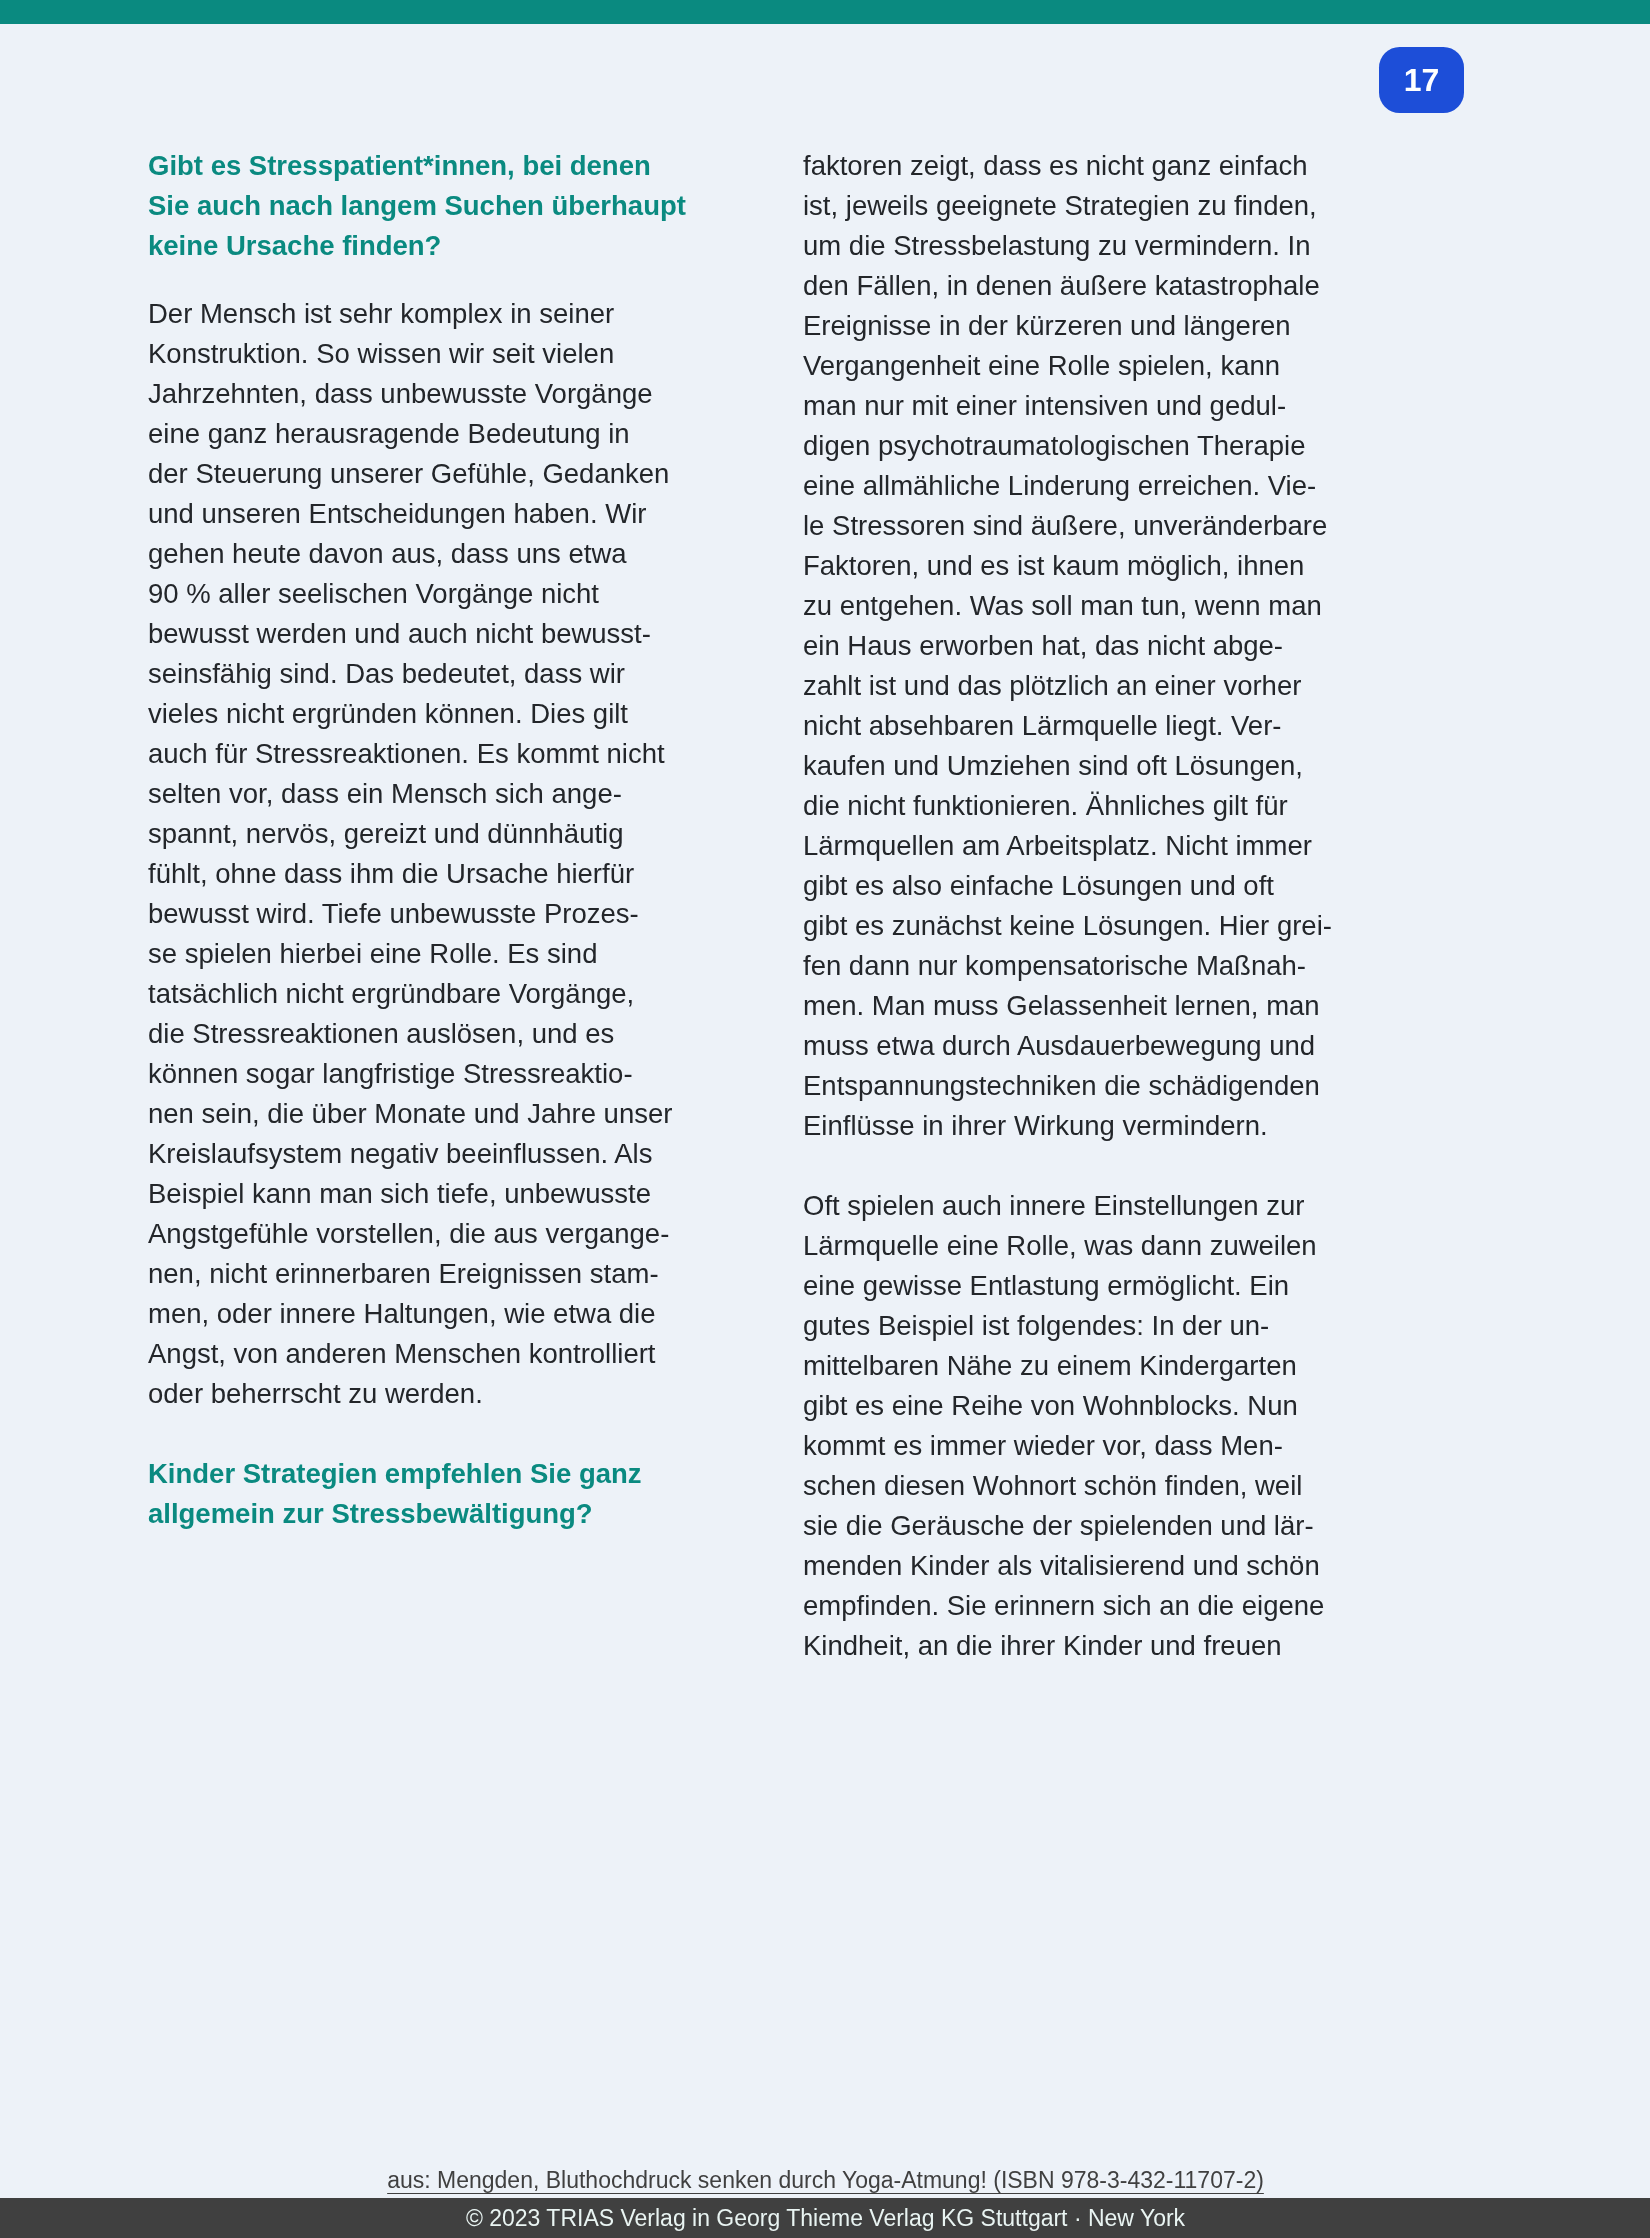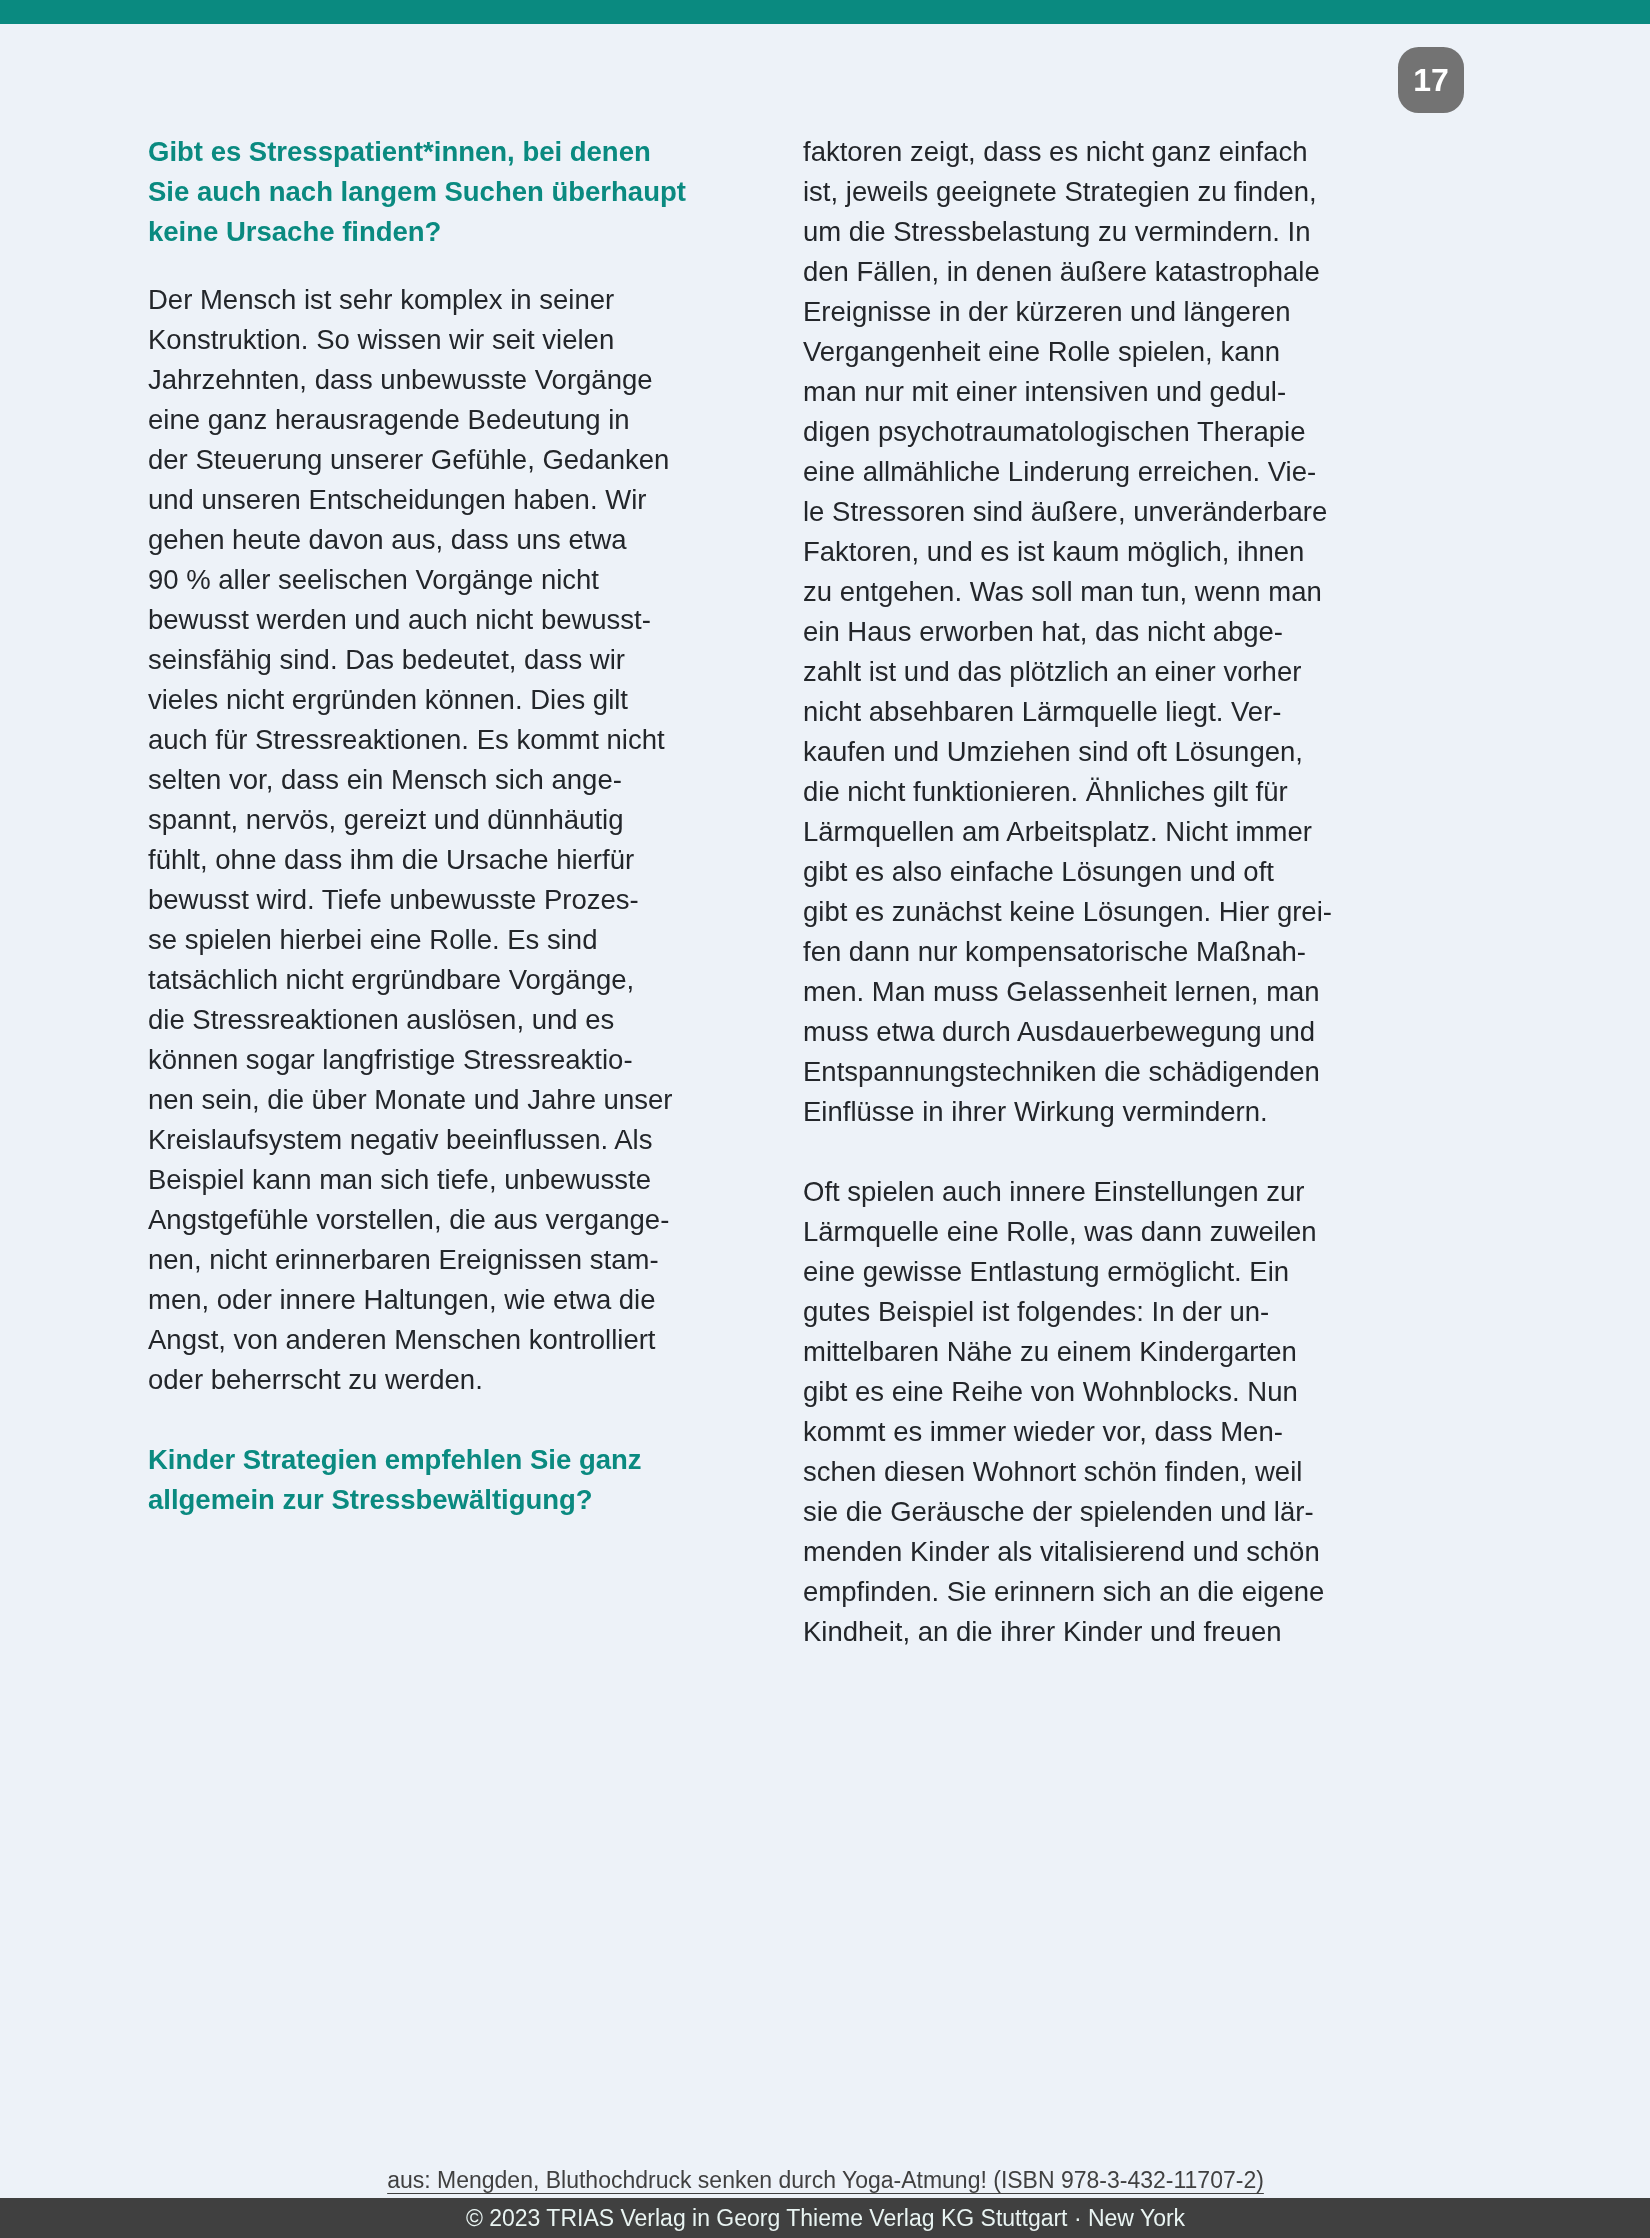--- a/index.html
+++ b/index.html
@@ -18,34 +18,34 @@
     position: absolute;
     top: 0; left: 0;
     width: 100%;
     height: 24px;
     background: #0a8a80;
   }
   .page-badge {
     position: absolute;
     top: 47px;
     right: 187px;
-    width: 66px;
+    width: 85px;
     height: 66px;
-    background: #737373;
+    background: #1d4ed8;
     border-radius: 20.6px 20.6px 20.6px 20.6px;
     display: flex;
     align-items: center;
     justify-content: center;
     color: #ffffff;
     font-size: 32px;
     font-weight: bold;
   }
   .columns {
     position: absolute;
-    top: 132px;
+    top: 146px;
     left: 148px;
     display: flex;
     gap: 55px;
   }
   .col {
     width: 600px;
   }
   .question {
     margin: 0 0 27.5px 0;
     font-size: 27.5px;

